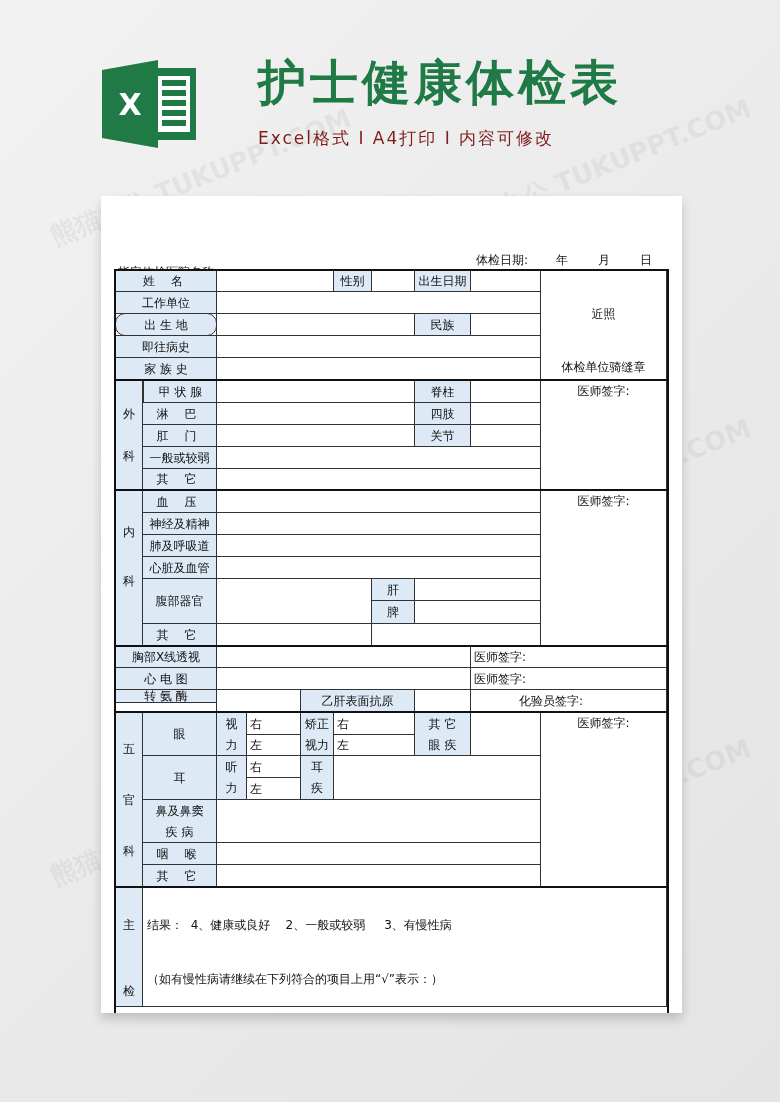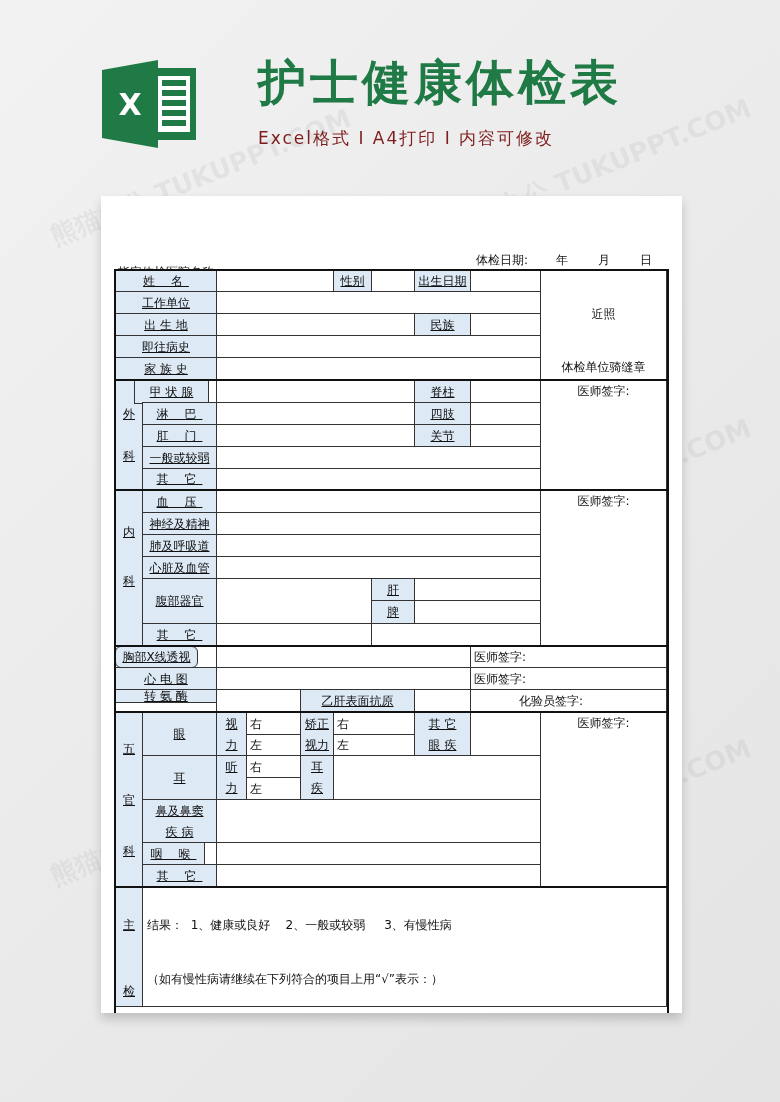--- a/index.html
+++ b/index.html
@@ -42,21 +42,21 @@
   .meta-left { position: absolute; left: 17px; top: 68px; font-size: 12px; line-height: 16px; }
   .meta-right { position: absolute; left: 375px; top: 56px; font-size: 12px; line-height: 16px; white-space: nowrap; }
   .meta-right span.d { margin-left: 24px; letter-spacing: 6px; }
 
   .cell {
     position: absolute; border: 1px solid #333;
     font-size: 12px; line-height: 14px;
     display: flex; align-items: center; justify-content: center; text-align: center;
     background: #fff; white-space: nowrap;
   }
-  .lbl { background: #dde9f5; text-decoration: underline; }
+  .lbl { background: #dde9f5; }
   .val { background: #fff; }
   .left { justify-content: flex-start; padding-left: 3px; }
   .top { align-items: flex-start; padding-top: 3px; }
   .col { flex-direction: column; }
   .sp { letter-spacing: 6px; }
   .outer { position: absolute; border: 2px solid #111; pointer-events: none; }
 </style>
 </head>
 <body>
 
@@ -92,41 +92,41 @@
   <div class="cell lbl sp" style="left:14px;top:74px;width:102px;height:22px;">姓  名</div>
   <div class="cell val" style="left:115px;top:74px;width:118px;height:22px;"></div>
   <div class="cell lbl" style="left:232px;top:74px;width:39px;height:22px;">性别</div>
   <div class="cell val" style="left:270px;top:74px;width:44px;height:22px;"></div>
   <div class="cell lbl" style="left:313px;top:74px;width:57px;height:22px;">出生日期</div>
   <div class="cell val" style="left:369px;top:74px;width:71px;height:22px;"></div>
 
   <div class="cell lbl" style="left:14px;top:95px;width:102px;height:23px;">工作单位</div>
   <div class="cell val" style="left:115px;top:95px;width:325px;height:23px;"></div>
 
-  <div class="cell lbl" style="left:14px;top:117px;width:102px;height:23px;">出 生 地</div>
+  <div class="cell lbl" style="left:14px;top:117px;width:102px;height:23px;border-radius:10px;">出 生 地</div>
   <div class="cell val" style="left:115px;top:117px;width:199px;height:23px;"></div>
   <div class="cell lbl" style="left:313px;top:117px;width:57px;height:23px;">民族</div>
   <div class="cell val" style="left:369px;top:117px;width:71px;height:23px;"></div>
 
   <div class="cell lbl" style="left:14px;top:139px;width:102px;height:23px;">即往病史</div>
   <div class="cell val" style="left:115px;top:139px;width:325px;height:23px;"></div>
 
   <div class="cell lbl" style="left:14px;top:161px;width:102px;height:23px;">家 族 史</div>
   <div class="cell val" style="left:115px;top:161px;width:325px;height:23px;"></div>
 
   <div class="cell val col" style="left:439px;top:74px;width:127px;height:110px;justify-content:space-between;padding:36px 0 5px 0;">
     <span>近照</span>
     <span>体检单位骑缝章</span>
   </div>
 
   <div class="cell lbl col" style="left:14px;top:184px;width:28px;height:110px;justify-content:space-around;padding:12px 0;">
     <span>外</span>
     <span>科</span>
   </div>
-  <div class="cell lbl" style="left:33px;top:184px;width:75px;height:24px;">甲 状 腺</div>
+  <div class="cell lbl" style="left:42px;top:184px;width:75px;height:24px;">甲 状 腺</div>
   <div class="cell lbl sp" style="left:41px;top:206px;width:75px;height:23px;">淋  巴</div>
   <div class="cell lbl sp" style="left:41px;top:228px;width:75px;height:23px;">肛  门</div>
   <div class="cell lbl" style="left:41px;top:250px;width:75px;height:23px;">一般或较弱</div>
   <div class="cell lbl sp" style="left:41px;top:272px;width:75px;height:22px;">其  它</div>
 
   <div class="cell val" style="left:115px;top:184px;width:199px;height:23px;"></div>
   <div class="cell val" style="left:115px;top:206px;width:199px;height:23px;"></div>
   <div class="cell val" style="left:115px;top:228px;width:199px;height:23px;"></div>
   <div class="cell lbl" style="left:313px;top:184px;width:57px;height:23px;">脊柱</div>
   <div class="cell lbl" style="left:313px;top:206px;width:57px;height:23px;">四肢</div>
@@ -155,21 +155,21 @@
   <div class="cell val" style="left:115px;top:360px;width:325px;height:23px;"></div>
   <div class="cell val" style="left:115px;top:382px;width:156px;height:46px;"></div>
   <div class="cell lbl" style="left:270px;top:382px;width:44px;height:23px;">肝</div>
   <div class="cell lbl" style="left:270px;top:404px;width:44px;height:24px;">脾</div>
   <div class="cell val" style="left:313px;top:382px;width:127px;height:23px;"></div>
   <div class="cell val" style="left:313px;top:404px;width:127px;height:24px;"></div>
   <div class="cell val" style="left:115px;top:427px;width:156px;height:23px;"></div>
   <div class="cell val" style="left:270px;top:427px;width:170px;height:23px;"></div>
   <div class="cell val top" style="left:439px;top:294px;width:127px;height:156px;">医师签字:</div>
 
-  <div class="cell lbl" style="left:14px;top:450px;width:83px;height:22px;border-radius:6px;">胸部X线透视</div>
+  <div class="cell lbl" style="left:14px;top:450px;width:102px;height:22px;">胸部X线透视</div>
   <div class="cell val" style="left:115px;top:450px;width:255px;height:22px;"></div>
   <div class="cell val left" style="left:369px;top:450px;width:197px;height:22px;">医师签字:</div>
 
   <div class="cell lbl" style="left:14px;top:471px;width:102px;height:23px;">心 电 图</div>
   <div class="cell val" style="left:115px;top:471px;width:255px;height:23px;"></div>
   <div class="cell val left" style="left:369px;top:471px;width:197px;height:23px;">医师签字:</div>
 
   <div class="cell lbl" style="left:14px;top:493px;width:102px;height:14px;">转 氨 酶</div>
   <div class="cell val" style="left:115px;top:493px;width:85px;height:23px;"></div>
   <div class="cell lbl" style="left:199px;top:493px;width:115px;height:23px;">乙肝表面抗原</div>
@@ -212,32 +212,32 @@
     <span>耳</span>
     <span>疾</span>
   </div>
   <div class="cell val" style="left:232px;top:559px;width:208px;height:45px;"></div>
 
   <div class="cell lbl col" style="left:41px;top:603px;width:75px;height:44px;justify-content:space-around;">
     <span>鼻及鼻窦</span>
     <span>疾  病</span>
   </div>
   <div class="cell val" style="left:115px;top:603px;width:325px;height:44px;"></div>
-  <div class="cell lbl sp" style="left:41px;top:646px;width:63px;height:23px;">咽  喉</div>
+  <div class="cell lbl sp" style="left:41px;top:646px;width:75px;height:23px;">咽  喉</div>
   <div class="cell val" style="left:115px;top:646px;width:325px;height:23px;"></div>
   <div class="cell lbl sp" style="left:41px;top:668px;width:75px;height:23px;">其  它</div>
   <div class="cell val" style="left:115px;top:668px;width:325px;height:23px;"></div>
   <div class="cell val top" style="left:439px;top:516px;width:127px;height:175px;">医师签字:</div>
 
   <div class="cell lbl col" style="left:14px;top:691px;width:28px;height:120px;justify-content:space-between;padding:30px 0 8px 0;">
     <span>主</span>
     <span>检</span>
   </div>
   <div class="cell val col" style="left:41px;top:691px;width:525px;height:120px;align-items:flex-start;justify-content:flex-start;padding:3px 4px;text-align:left;">
-    <span style="margin-top:26px;line-height:16px;white-space:pre;">结果：  1、健康或良好    2、一般或较弱     3、有慢性病</span>
+    <span style="margin-top:26px;line-height:16px;white-space:pre;">结果：  4、健康或良好    2、一般或较弱     3、有慢性病</span>
     <span style="margin-top:38px;line-height:16px;">（如有慢性病请继续在下列符合的项目上用“√”表示：）</span>
   </div>
 
   <div class="outer" style="left:13px;top:73px;width:555px;height:112px;"></div>
   <div class="outer" style="left:13px;top:183px;width:555px;height:112px;"></div>
   <div class="outer" style="left:13px;top:293px;width:555px;height:158px;"></div>
   <div class="outer" style="left:13px;top:449px;width:555px;height:68px;"></div>
   <div class="outer" style="left:13px;top:515px;width:555px;height:177px;"></div>
   <div class="outer" style="left:13px;top:690px;width:555px;height:140px;"></div>
 </div>

